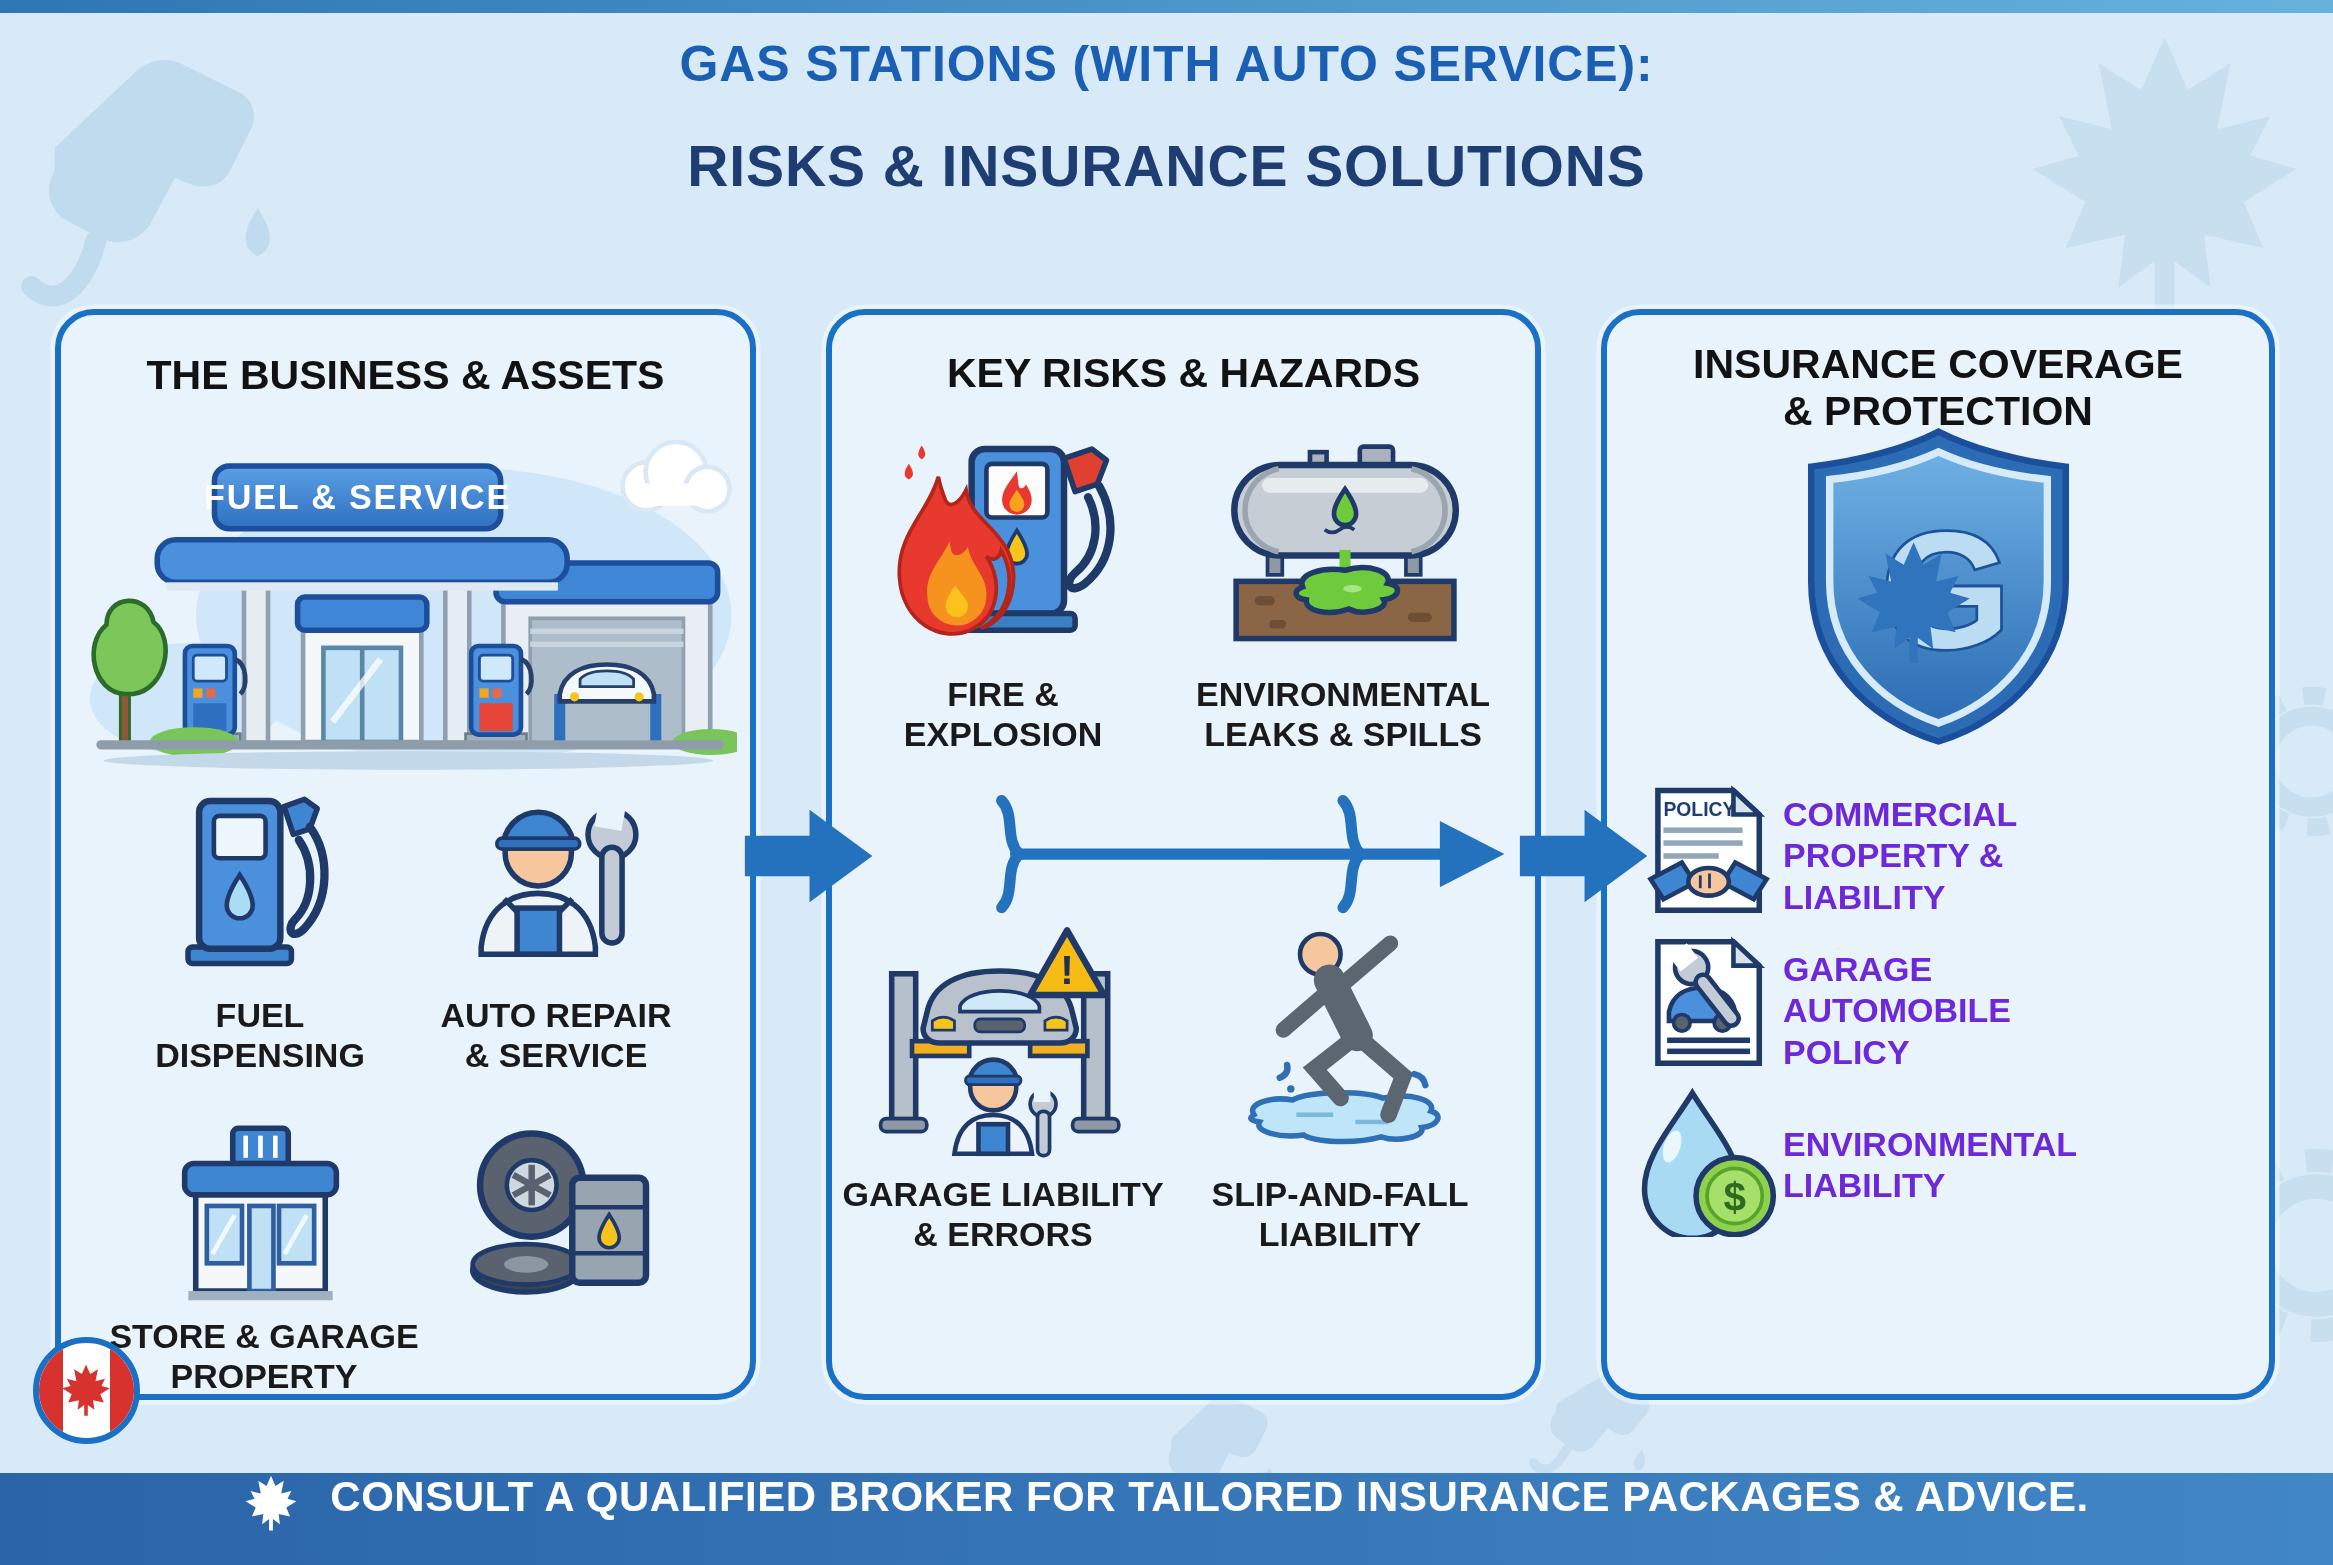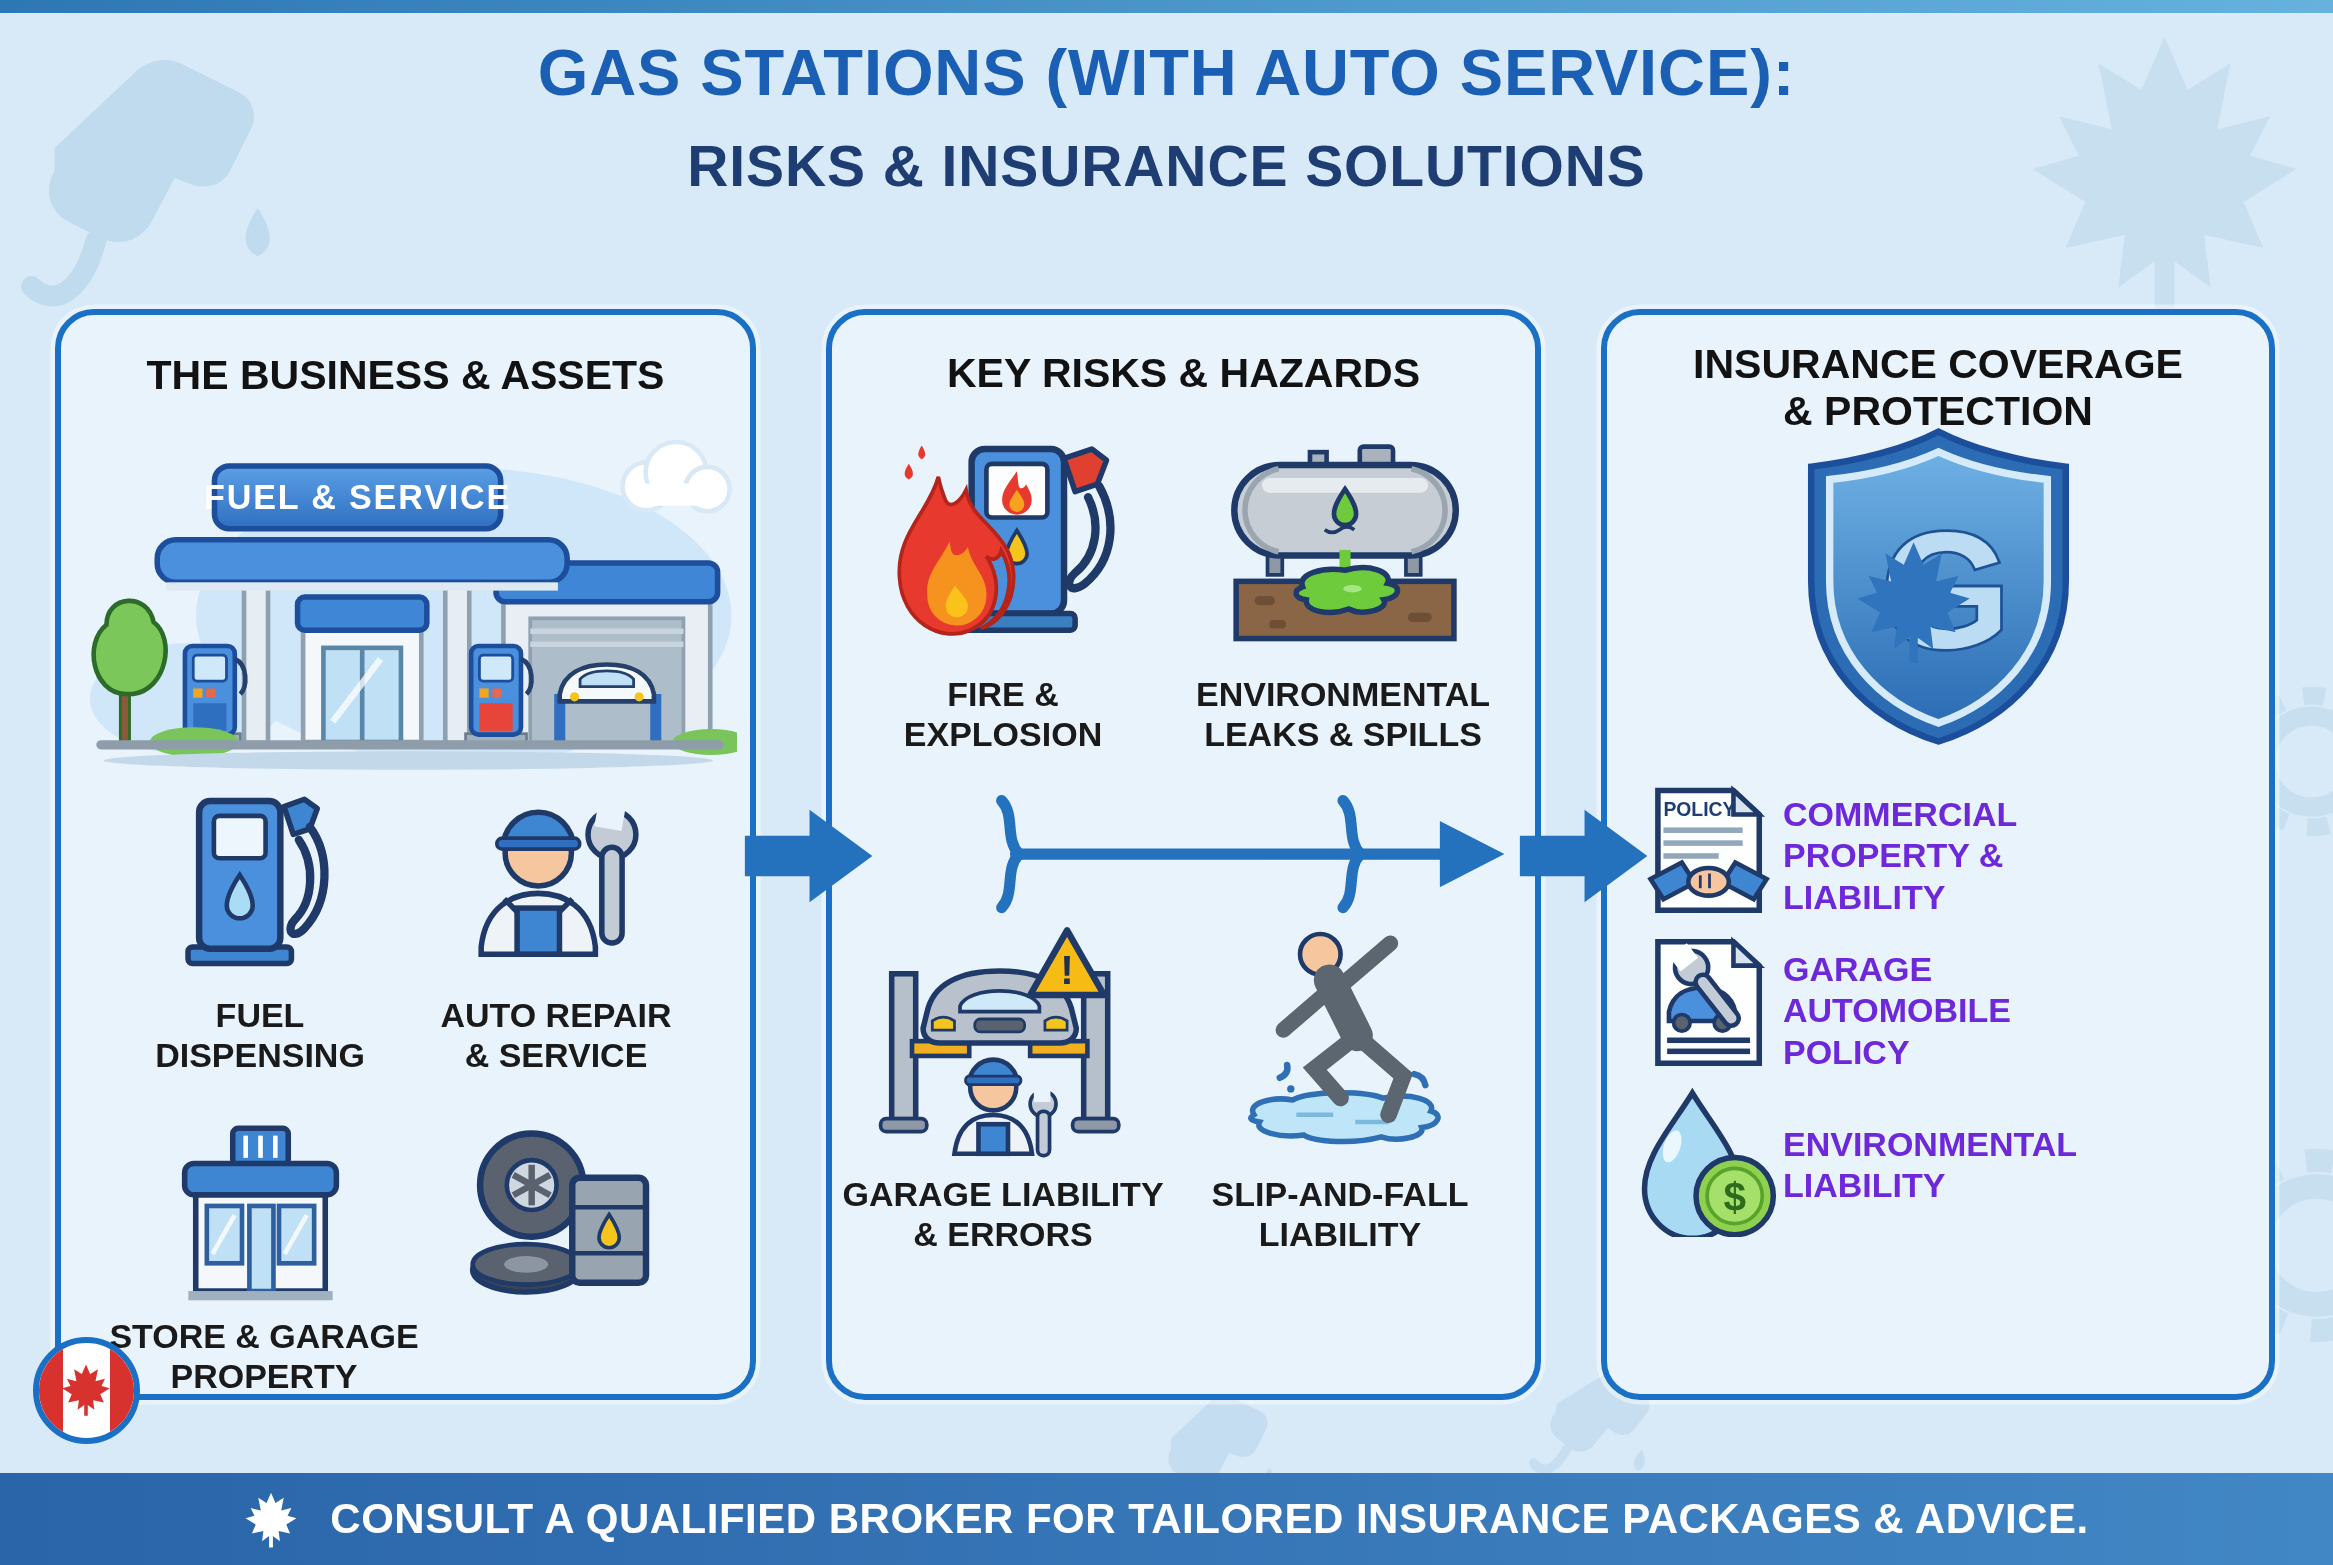--- a/index.html
+++ b/index.html
@@ -5,38 +5,38 @@
   html,body{margin:0;padding:0;background:#c9dff0;}
   #stage{
     position:relative;width:2333px;height:1565px;overflow:hidden;
     background:#d8e9f7;
     font-family:"Liberation Sans", sans-serif;
   }
   #topstrip{position:absolute;left:0;top:0;width:100%;height:13px;
     background:linear-gradient(90deg,#2e77b5,#66b2dd);}
   .wm{position:absolute;color:#bed9ec;opacity:.75;}
   .title{position:absolute;left:0;width:100%;text-align:center;font-weight:800;letter-spacing:0.9px;}
-  #title1{top:35px;font-size:65px;color:#1a5fb4;}
+  #title1{top:35px;font-size:50px;color:#1a5fb4;}
   #title2{top:133px;font-size:57px;color:#1e3e73;}
   .panel{position:absolute;top:309px;height:1091px;background:#e9f3fc;
     border:6.5px solid #1a70c5;border-radius:39px;box-sizing:border-box;
     box-shadow:0 0 0 4.6px rgba(255,255,255,.45);}
   #panel1{left:55px;width:701px;}
   #panel2{left:826px;width:715px;}
   #panel3{left:1601px;width:674px;}
   .phead{position:absolute;width:100%;text-align:center;font-weight:800;
     font-size:41px;color:#121212;white-space:pre-line;line-height:1.15;}
   .lbl{position:absolute;transform:translateX(-50%);text-align:center;
     font-weight:800;font-size:34px;line-height:1.18;color:#1a1a1a;white-space:pre-line;}
   .lbl3{position:absolute;text-align:left;font-weight:800;font-size:34px;
     line-height:1.22;color:#6d28d9;white-space:pre-line;}
   .icon{position:absolute;}
   #banner{position:absolute;left:0;top:1473px;width:100%;height:92px;
     background:linear-gradient(90deg,#2a64a9,#4287c5);
-    display:flex;align-items:center;justify-content:center;gap:32px;z-index:5;}
+    display:flex;justify-content:center;gap:32px;z-index:5;}
   #banner-text{color:#ffffff;font-weight:800;font-size:42px;letter-spacing:0.5px;}
   #flag{position:absolute;left:33px;top:1337px;width:107px;height:107px;border-radius:50%;
     background:#ffffff;border:6.5px solid #1a70c5;box-sizing:border-box;overflow:hidden;z-index:4;}
   .flagbar{position:absolute;top:0;width:24px;height:94px;background:#d8322e;}
   svg text{font-family:"Liberation Sans", sans-serif;}
 </style>
 </head>
 <body>
 
 <div id="stage">

